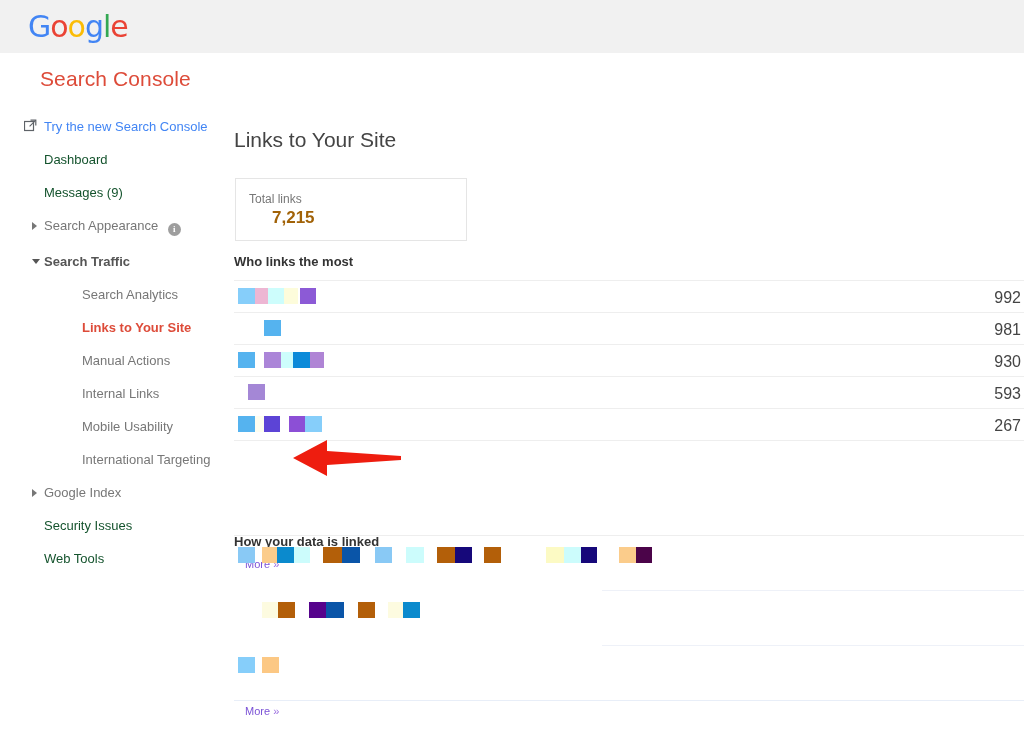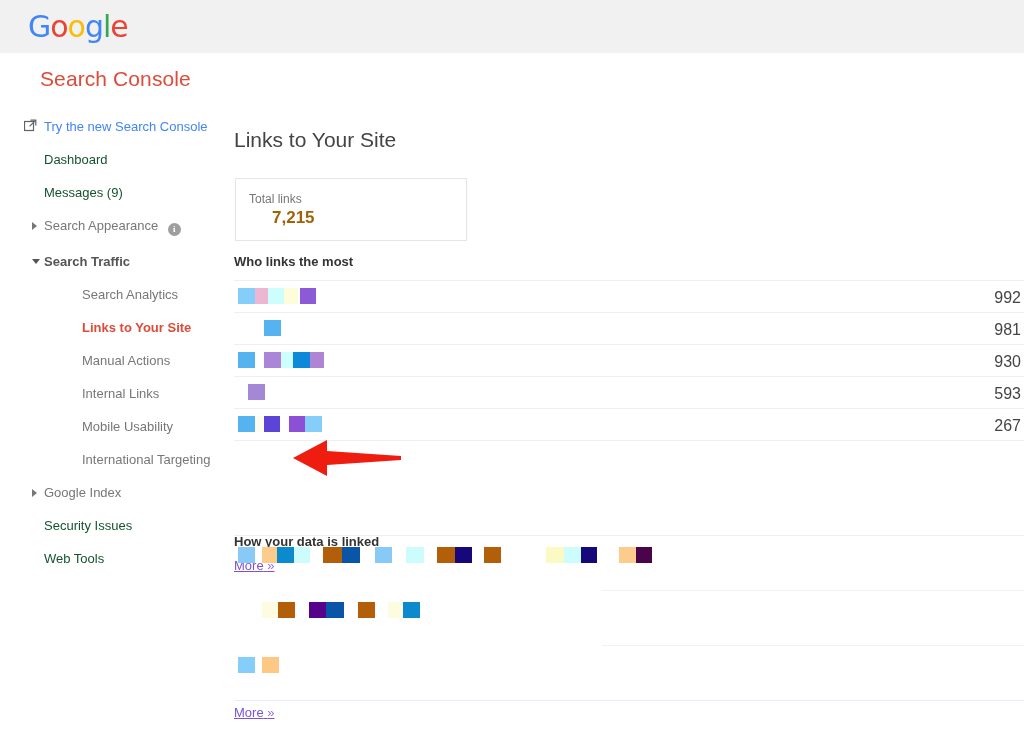--- a/index.html
+++ b/index.html
@@ -218,26 +218,25 @@
   }
   #rows-2 .divider-right {
     position: absolute;
     left: 368px; right: 0; top: 0;
     height: 1px;
     background: #eef1f8;
   }
 
   .more-link {
     position: absolute;
-    left: 13px;
-    font-size: 13px;
+    left: 24px;
+    font-size: 11px;
     color: #7b52d6;
     cursor: pointer;
     white-space: nowrap;
-    text-decoration: underline;
   }
   #more-1 { top: 448px; }
   #more-2 { top: 595px; }
   .more-chev { color: #9b6fe0; }
 
   
   .red-arrow {
     position: absolute;
     left: 72px; top: 328px;
     width: 110px; height: 40px;

